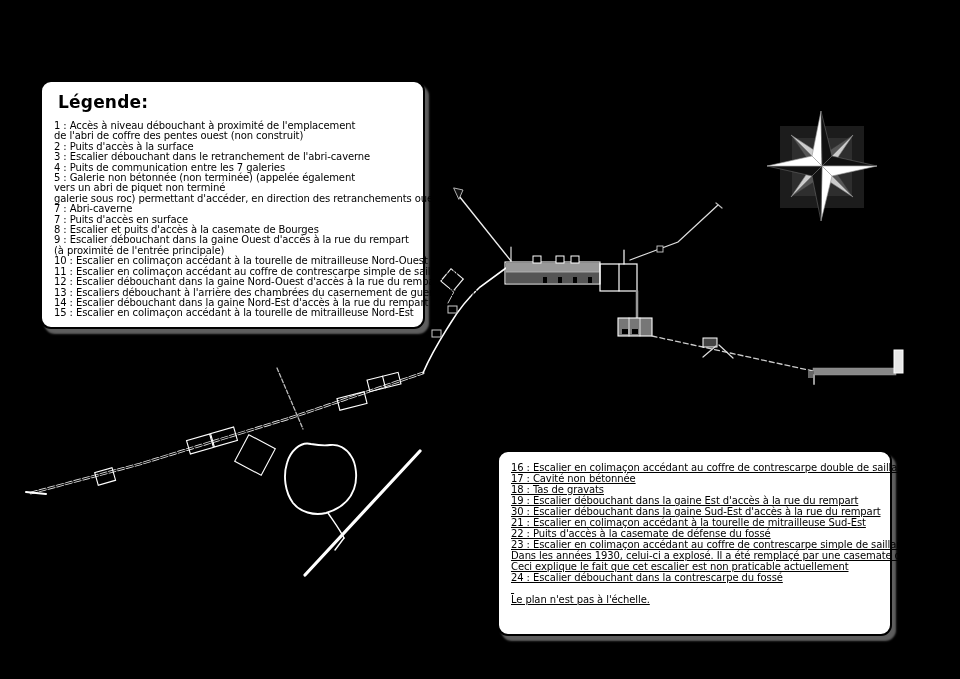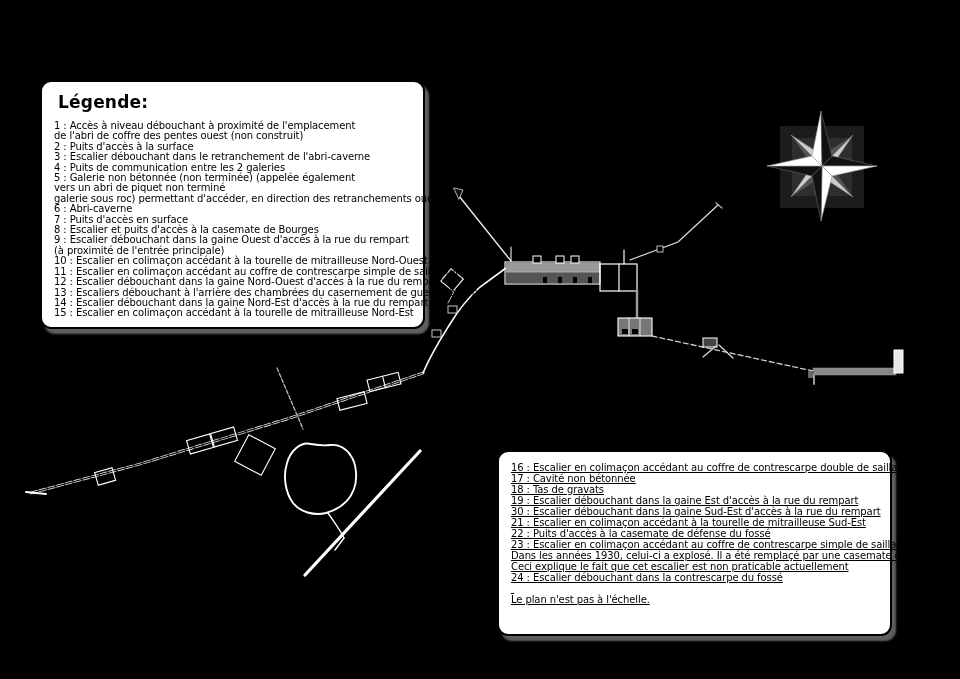--- a/index.html
+++ b/index.html
@@ -165,25 +165,25 @@
     </g>
   </svg>
 
   <div class="legend-box" id="legend-primary">
     <div class="legend-title">Légende:</div>
     <div>
         <div class="legend-line">1 : Accès à niveau débouchant à proximité de l'emplacement</div>
         <div class="legend-line">de l'abri de coffre des pentes ouest (non construit)</div>
         <div class="legend-line">2 : Puits d'accès à la surface</div>
         <div class="legend-line">3 : Escalier débouchant dans le retranchement de l'abri-caverne</div>
-        <div class="legend-line">4 : Puits de communication entre les 2 galeries</div>
+        <div class="legend-line">4 : Puits de communication entre les 7 galeries</div>
         <div class="legend-line">5 : Galerie non bétonnée (non terminée) (appelée également</div>
         <div class="legend-line">vers un abri de piquet non terminé</div>
         <div class="legend-line">galerie sous roc) permettant d'accéder, en direction des retranchements ouest,</div>
-        <div class="legend-line">6 : Abri-caverne</div>
+        <div class="legend-line">7 : Abri-caverne</div>
         <div class="legend-line">7 : Puits d'accès en surface</div>
         <div class="legend-line">8 : Escalier et puits d'accès à la casemate de Bourges</div>
         <div class="legend-line">9 : Escalier débouchant dans la gaine Ouest d'accès à la rue du rempart</div>
         <div class="legend-line">(à proximité de l'entrée principale)</div>
         <div class="legend-line">10 : Escalier en colimaçon accédant à la tourelle de mitrailleuse Nord-Ouest</div>
         <div class="legend-line">11 : Escalier en colimaçon accédant au coffre de contrescarpe simple de saillant II (N.O.)</div>
         <div class="legend-line">12 : Escalier débouchant dans la gaine Nord-Ouest d'accès à la rue du rempart</div>
         <div class="legend-line">13 : Escaliers débouchant à l'arrière des chambrées du casernement de guerre (bétonné)</div>
         <div class="legend-line">14 : Escalier débouchant dans la gaine Nord-Est d'accès à la rue du rempart</div>
         <div class="legend-line">15 : Escalier en colimaçon accédant à la tourelle de mitrailleuse Nord-Est</div>

